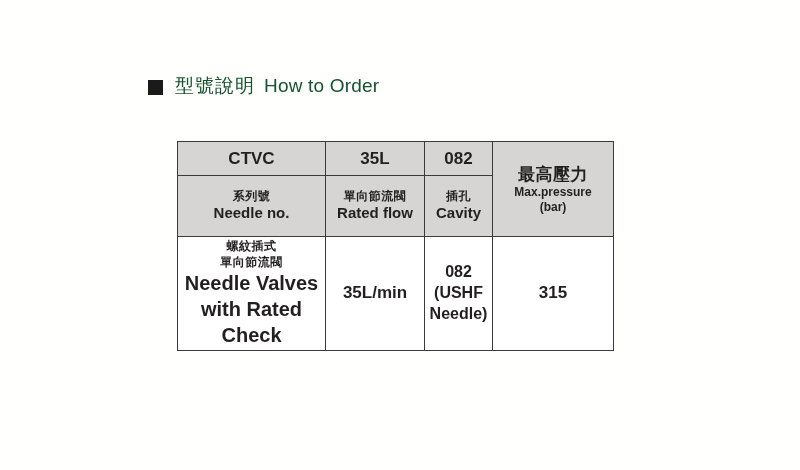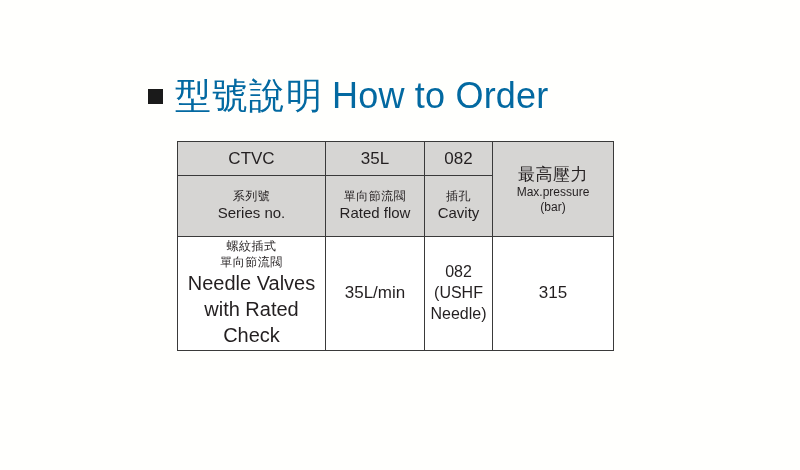--- a/index.html
+++ b/index.html
@@ -34,42 +34,43 @@
   }
   .bullet-square {
     width: 15px;
     height: 15px;
     background: #1a1a1a;
     flex: 0 0 auto;
     position: relative;
     top: 1px;
   }
   .title-text {
-    font-size: 36px;
+    font-size: 19px;
     line-height: 1.1;
     letter-spacing: 0.2px;
-    color: #0369a1;
+    color: #14532d;
     font-weight: 400;
   }
   .title-cjk {
     letter-spacing: 1px;
   }
   .title-en {
     margin-left: 9px;
   }
 
   
   .order-table {
     position: absolute;
     left: 177px;
     top: 141px;
     width: 436px;
     border-collapse: collapse;
     table-layout: fixed;
     background: #ffffff;
+    font-weight: bold;
   }
   .order-table td {
     border: 1.5px solid #3a3a3a;
     text-align: center;
     vertical-align: middle;
     padding: 2px 3px;
     color: #231f20;
   }
   .order-table .head {
     background: #d6d5d3;
@@ -170,21 +171,21 @@
         <td class="head merged-cell" rowspan="2">
           <span class="cjk-line">最高壓力</span>
           <span class="en-line">Max.pressure</span>
           <span class="en-line">(bar)</span>
         </td>
       </tr>
 
       <tr class="label-row">
         <td class="head">
           <span class="cjk-line">系列號</span>
-          <span class="en-line">Series no.</span>
+          <span class="en-line">Needle no.</span>
         </td>
         <td class="head">
           <span class="cjk-line">單向節流閥</span>
           <span class="en-line">Rated flow</span>
         </td>
         <td class="head">
           <span class="cjk-line">插孔</span>
           <span class="en-line">Cavity</span>
         </td>
       </tr>

